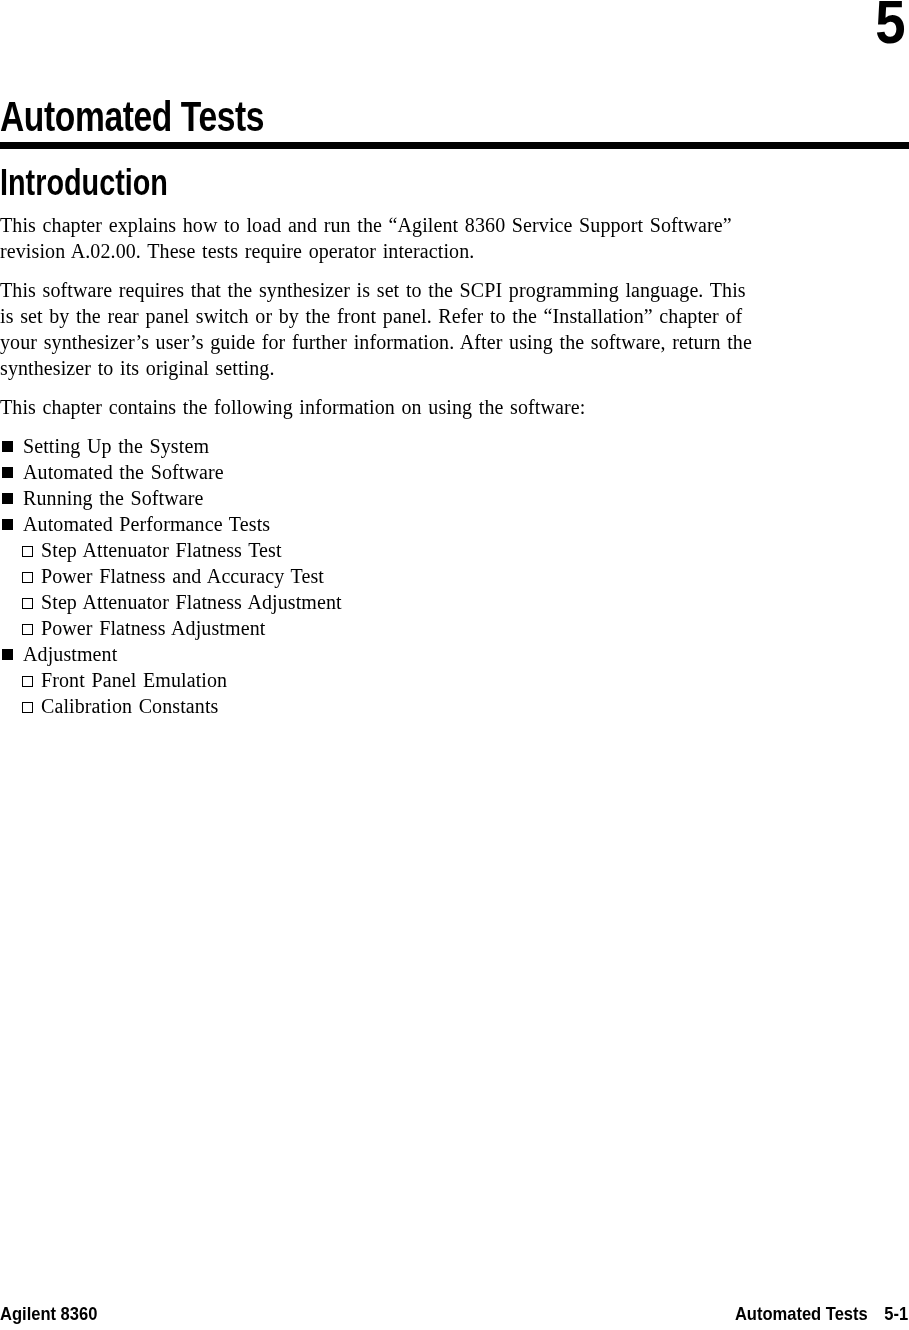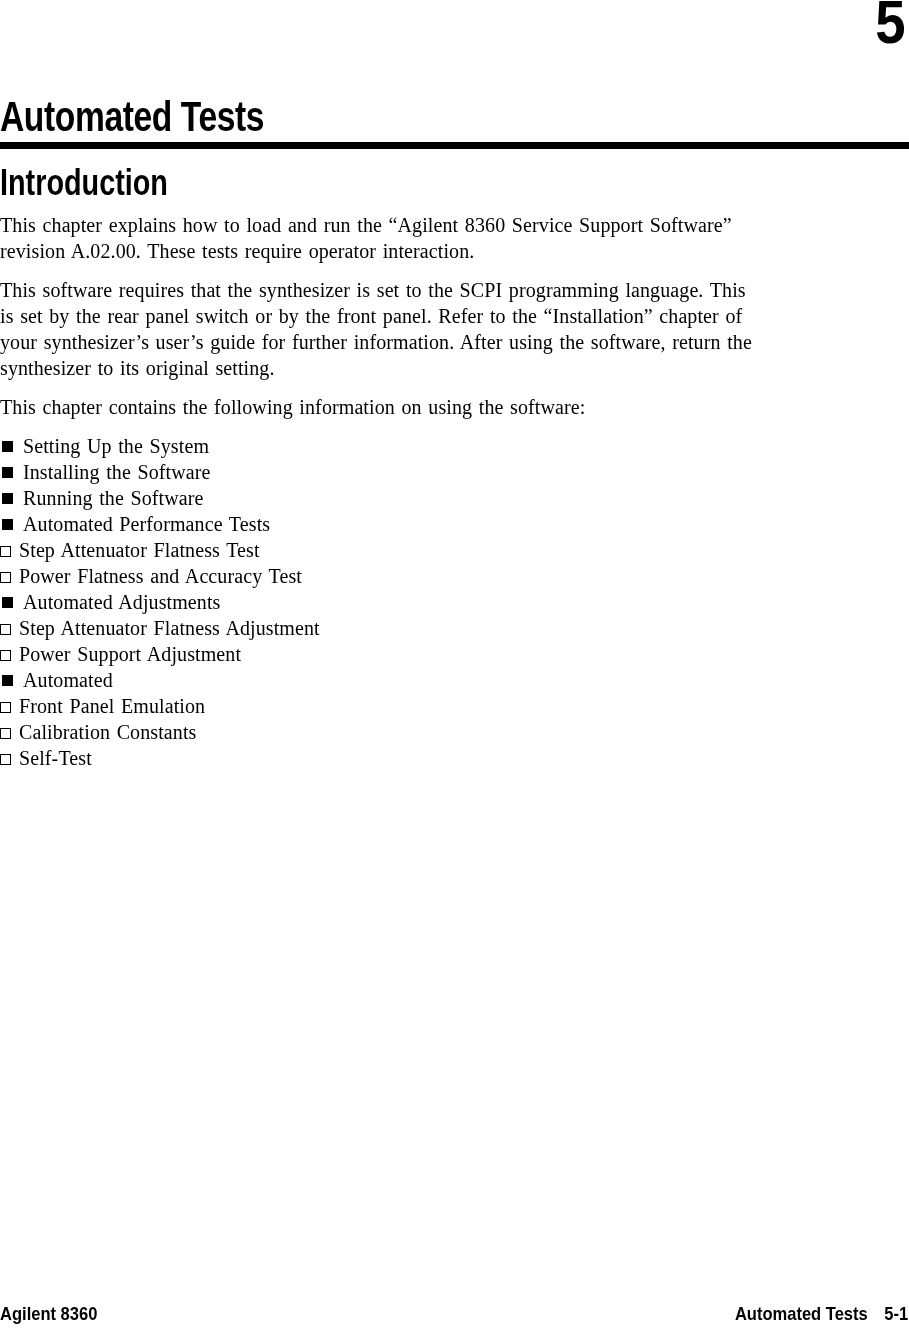--- a/index.html
+++ b/index.html
@@ -98,21 +98,21 @@
     height: 26px;
     text-align: right;
   }
   .toc-item .bullet { flex: 0 0 auto; display: inline-block; }
   .toc-item.lvl1 .bullet {
     width: 11px;
     height: 11px;
     background: #000000;
     margin: 0 10px 0 2px;
   }
-  .toc-item.lvl2 { }
+  .toc-item.lvl2 { padding-left: 22px; }
   .toc-item.lvl2 .bullet {
     width: 9px;
     height: 9px;
     background: #ffffff;
     border: 1.5px solid #000000;
     margin: 2px 8px 0 0;
   }
   
   .footer {
     position: absolute;
@@ -162,65 +162,57 @@
 synthesizer to its original setting.</p>
   <p class="body-para para-3">This chapter contains the following information on using the software:</p>
 
   <ul class="toc-list">
     <li class="toc-item lvl1">
       <span class="bullet"></span>
       <span>Setting Up the System</span>
     </li>
     <li class="toc-item lvl1">
       <span class="bullet"></span>
-      <span>Installing the Software</span>
+      <span>Automated the Software</span>
     </li>
     <li class="toc-item lvl1">
       <span class="bullet"></span>
       <span>Running the Software</span>
     </li>
     <li class="toc-item lvl1">
       <span class="bullet"></span>
       <span>Automated Performance Tests</span>
     </li>
     <li class="toc-item lvl2">
       <span class="bullet"></span>
       <span>Step Attenuator Flatness Test</span>
     </li>
     <li class="toc-item lvl2">
       <span class="bullet"></span>
       <span>Power Flatness and Accuracy Test</span>
     </li>
-    <li class="toc-item lvl1">
-      <span class="bullet"></span>
-      <span>Automated Adjustments</span>
-    </li>
     <li class="toc-item lvl2">
       <span class="bullet"></span>
       <span>Step Attenuator Flatness Adjustment</span>
     </li>
     <li class="toc-item lvl2">
       <span class="bullet"></span>
-      <span>Power Support Adjustment</span>
-    </li>
-    <li class="toc-item lvl1">
-      <span class="bullet"></span>
-      <span>Automated</span>
+      <span>Power Flatness Adjustment</span>
+    </li>
+    <li class="toc-item lvl1">
+      <span class="bullet"></span>
+      <span>Adjustment</span>
     </li>
     <li class="toc-item lvl2">
       <span class="bullet"></span>
       <span>Front Panel Emulation</span>
     </li>
     <li class="toc-item lvl2">
       <span class="bullet"></span>
       <span>Calibration Constants</span>
-    </li>
-    <li class="toc-item lvl2">
-      <span class="bullet"></span>
-      <span>Self-Test</span>
     </li>
   </ul>
 
   <div class="footer">
     <span class="footer-left">Agilent 8360</span>
     <span class="footer-right">
       <span>Automated Tests</span><span class="footer-page-number">5-1</span>
     </span>
   </div>
 

